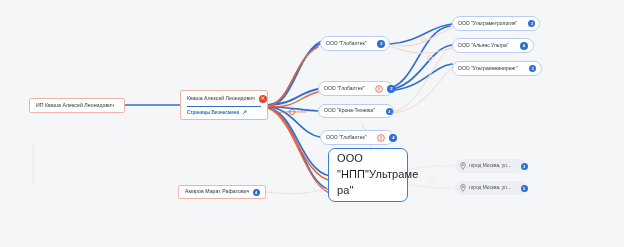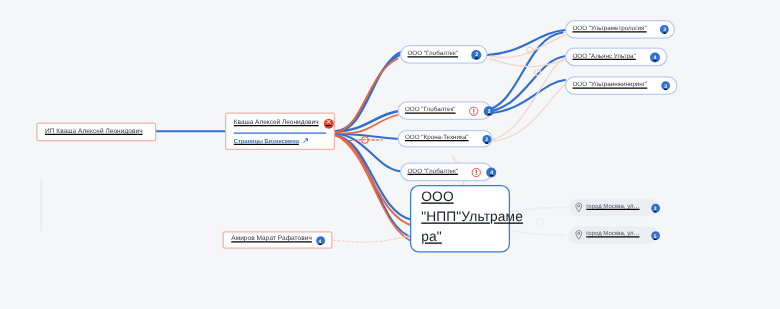--- a/index.html
+++ b/index.html
@@ -8,21 +8,21 @@
     width:624px;height:247px;overflow:hidden;
     background:#f5f6f8;
     font-family:"Liberation Sans","DejaVu Sans",sans-serif;
     -webkit-font-smoothing:antialiased;
   }
   #canvas{position:relative;width:624px;height:247px;background:#f5f6f8;}
 
   svg.edges{position:absolute;left:0;top:0;width:624px;height:247px;overflow:visible;}
 
   
-  .node{position:absolute;box-sizing:border-box;display:flex;align-items:center;text-decoration:underline;}
+  .node{position:absolute;box-sizing:border-box;display:flex;align-items:center;}
 
   
   .node.box{
     background:#ffffff;
     border:1px solid #f0b3a8;
     border-radius:2px;
     padding:0 6px;
   }
   .node.box .lbl{
     font-size:5.2px;color:#2d3340;white-space:nowrap;

